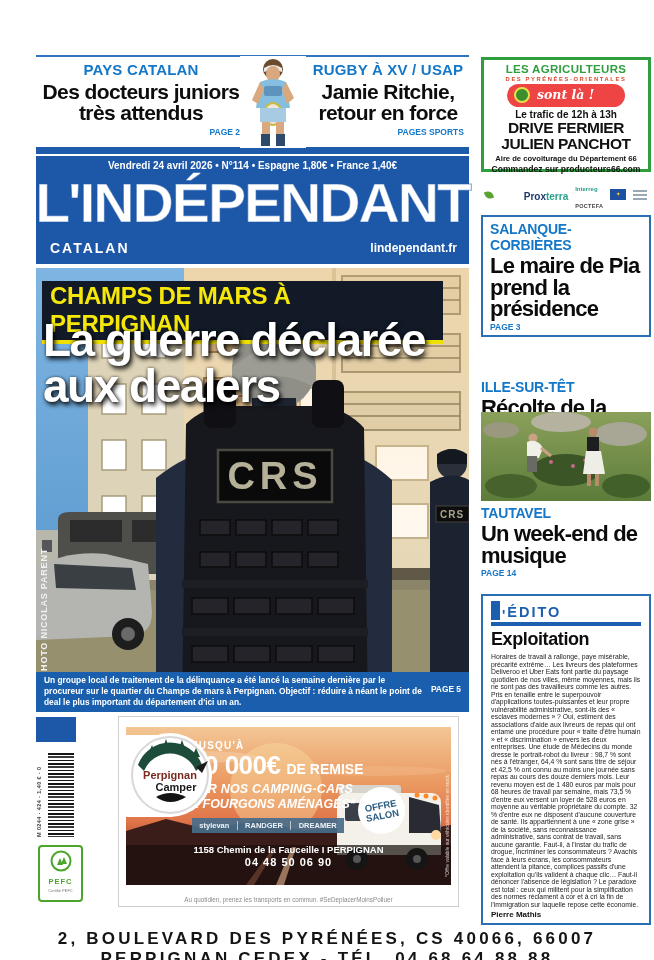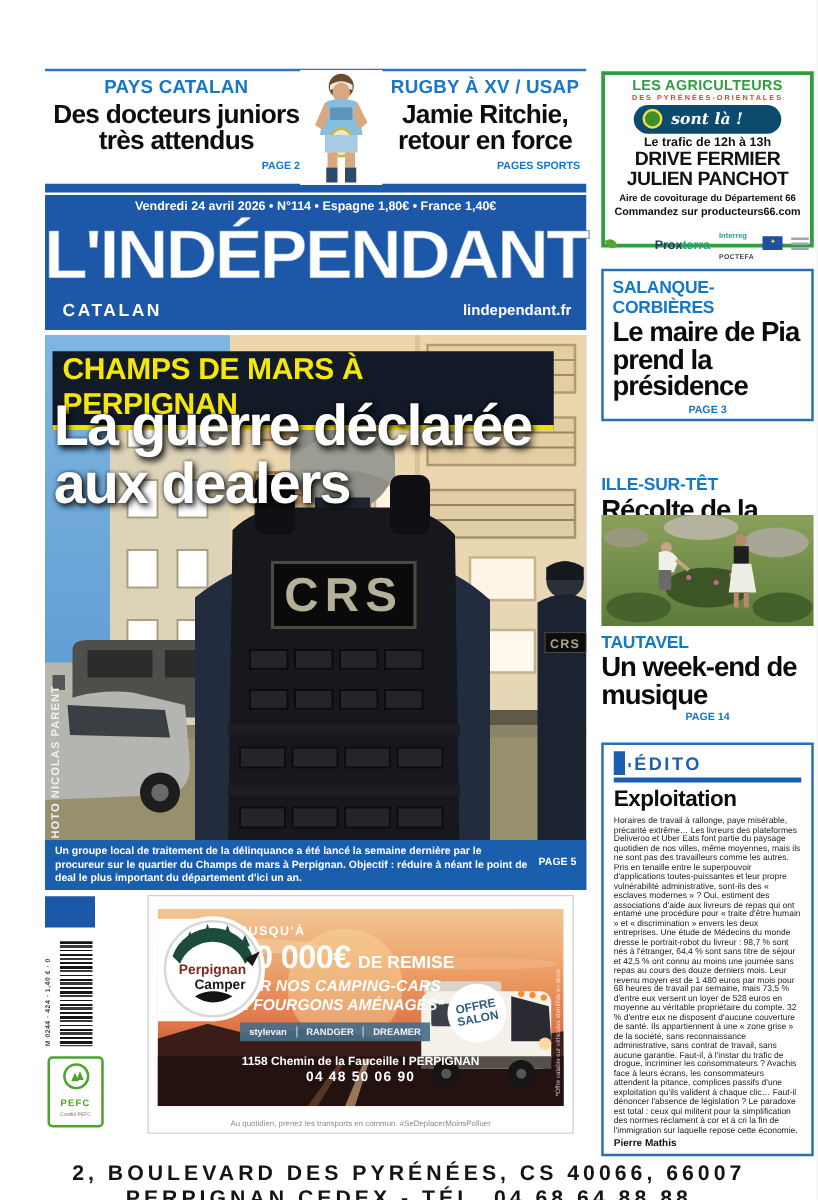--- a/index.html
+++ b/index.html
@@ -51,26 +51,26 @@
   }
   #caption-band {
     left:0; bottom:0; width:100%; background:#1a5fae; color:#fff;
     font-size:8.4px; line-height:1.32; font-weight:700; padding:3px 8px 4px;
   }
   #caption-band .pg { float:right; margin-left:8px; margin-top:9px; font-weight:800; }
 
   
   .sb-kicker { font-size:14px; font-weight:800; color:#1477c8; letter-spacing:-.2px; }
   .sb-title  { font-size:22px; font-weight:800; color:#0b0b0b; line-height:.98; letter-spacing:-.8px; margin-top:2px; }
-  .sb-page   { text-align:center; font-size:8.5px; font-weight:800; color:#1477c8; margin-top:2px; }
-
-  #ad-top { left:481px; top:57px; width:170px; height:141px; border:3px solid #2f9e3f; background:#fff; text-align:center; padding-top:3px; }
+  .sb-page   { text-align:left; font-size:8.5px; font-weight:800; color:#1477c8; margin-top:2px; }
+
+  #ad-top { left:481px; top:57px; width:170px; height:115px; border:3px solid #2f9e3f; background:#fff; text-align:center; padding-top:3px; }
   #ad-top .t1 { font-size:11.5px; font-weight:800; color:#2f9e3f; letter-spacing:.3px; }
   #ad-top .t2 { font-size:5.8px; font-weight:700; color:#d9472b; letter-spacing:1.6px; margin-top:1px; }
-  #ad-top .blob { position:relative; width:118px; height:23px; margin:2px auto 1px; background:#0c4a6e; border-radius:12px; }
+  #ad-top .blob { position:relative; width:118px; height:23px; margin:2px auto 1px; background:#ef4444; border-radius:12px; }
   #ad-top .blob .pin { position:absolute; left:7px; top:3px; width:16px; height:16px; border-radius:50%;
       background:#3c8f2b; border:2px solid #e8e14a; }
   #ad-top .blob .script { position:absolute; left:30px; top:3px; color:#fff; font-family:"DejaVu Serif", serif;
       font-style:italic; font-weight:700; font-size:12.5px; }
   #ad-top .t3 { font-size:10px; font-weight:800; color:#111; margin-top:2px; }
   #ad-top .t4 { font-size:15.5px; font-weight:900; color:#111; line-height:1.0; letter-spacing:-.4px; }
   #ad-top .t5 { font-size:7.6px; font-weight:800; color:#111; margin-top:3px; }
   #ad-top .t6 { font-size:8.6px; font-weight:800; color:#111; margin-top:1px; }
   #partners { display:flex; align-items:center; justify-content:center; gap:7px; margin-top:4px; }
   #partners .leaf { width:8px; height:8px; background:#5aa332; border-radius:0 70% 0 70%; transform:rotate(-20deg); }

